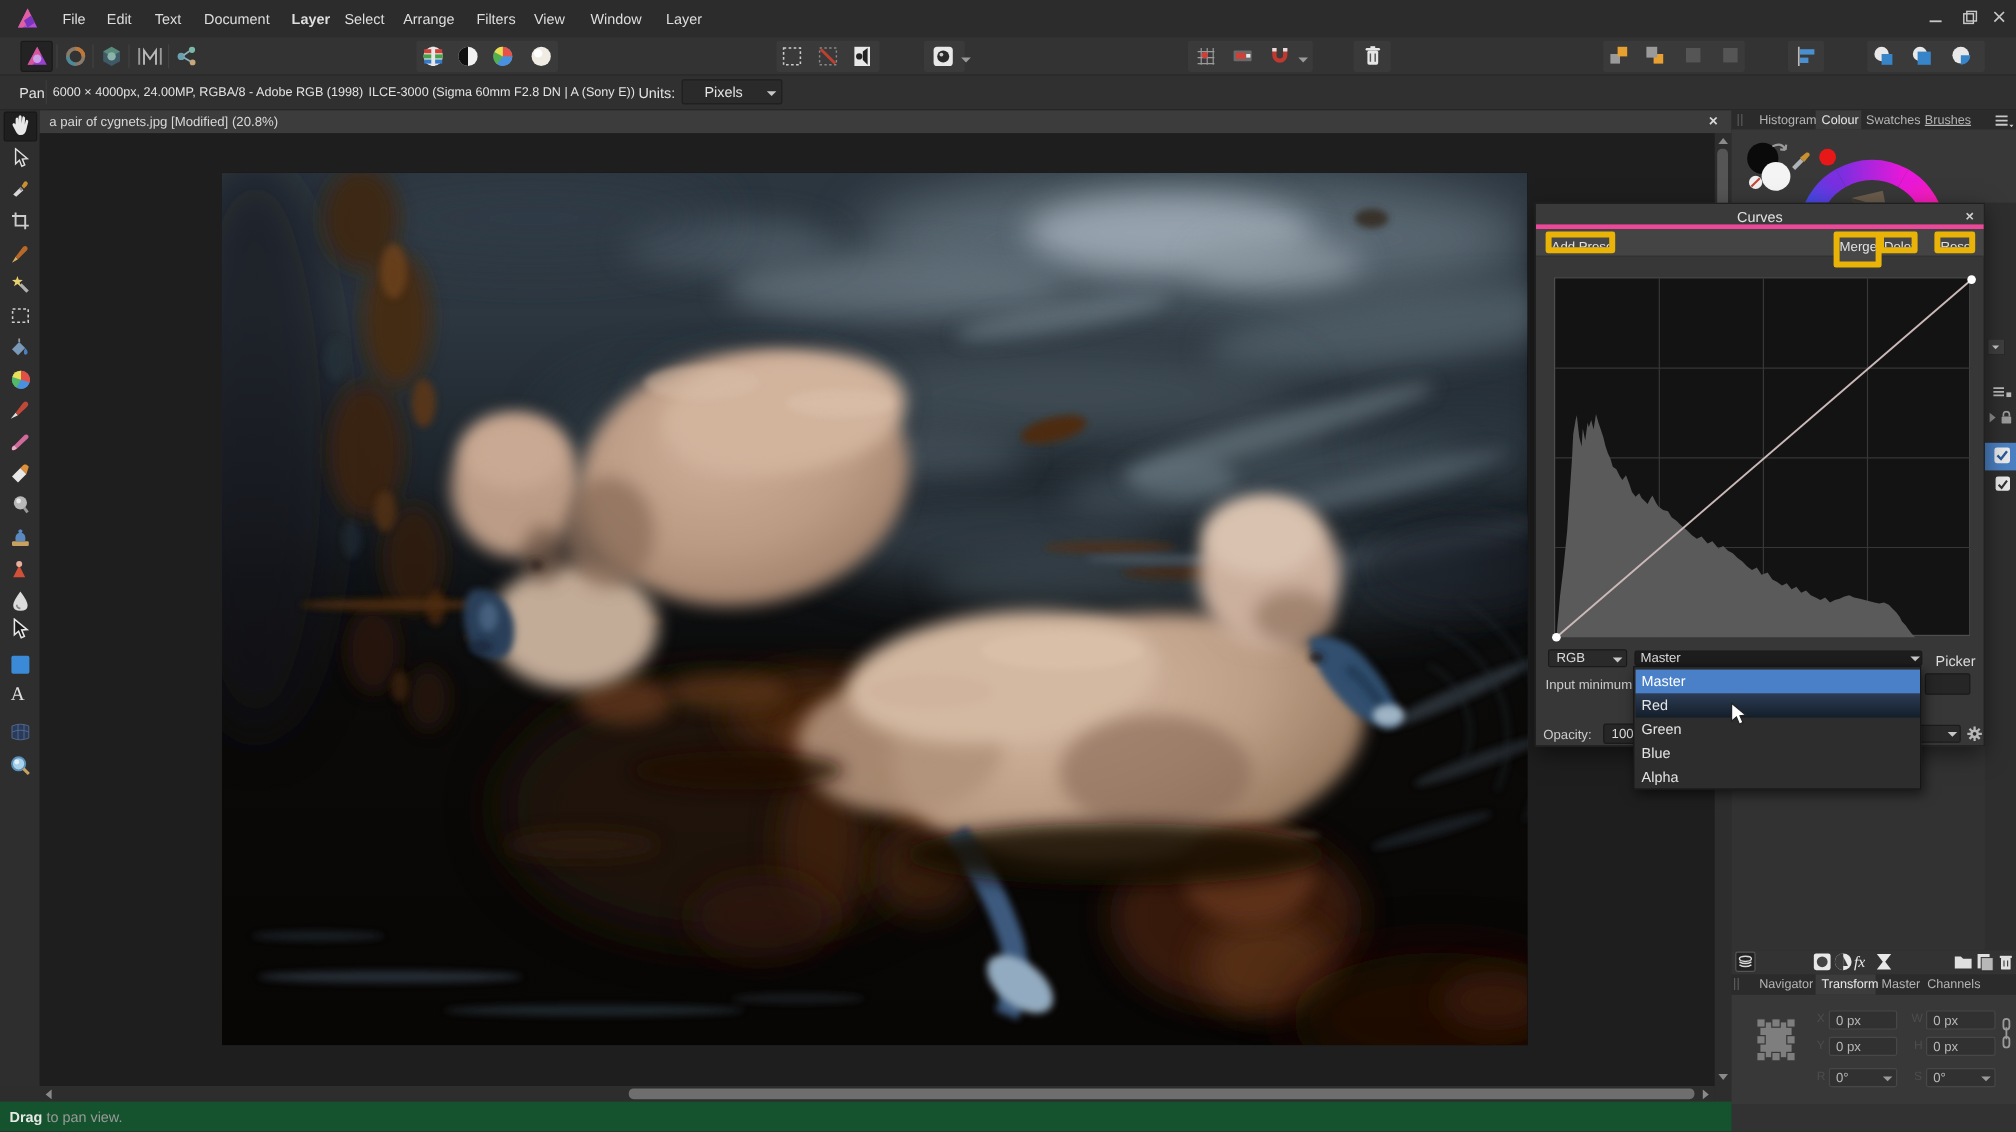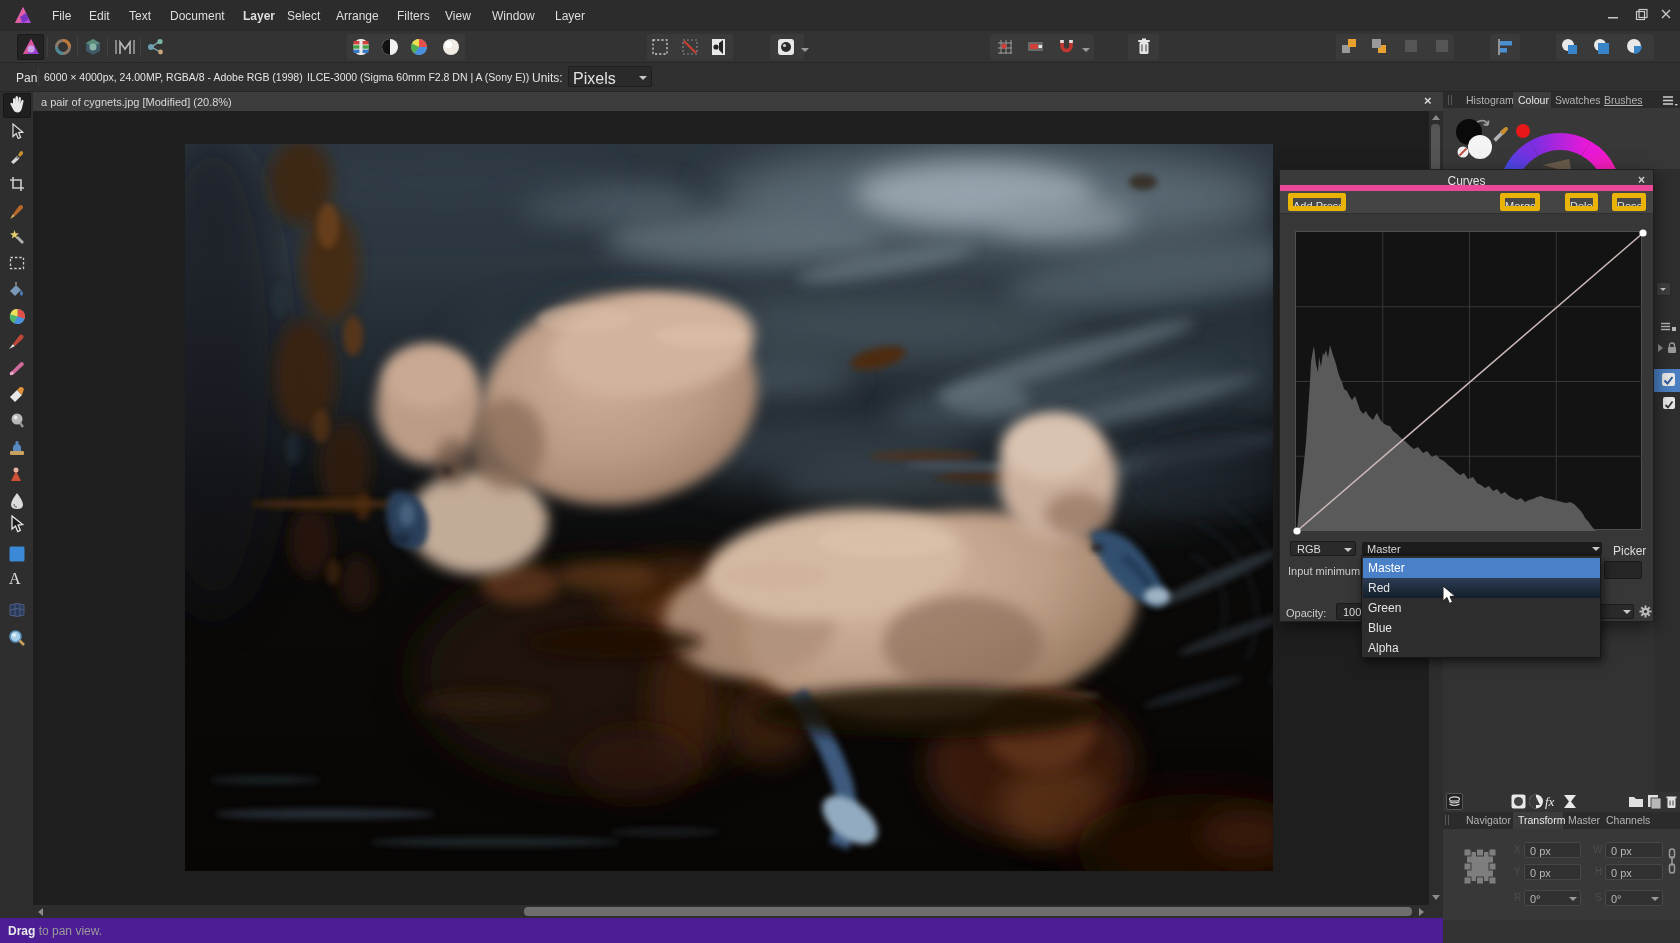--- a/index.html
+++ b/index.html
@@ -18,21 +18,21 @@
 
 #tabbar { left:33px; top:92px; width:1410px; height:19px; background:#2a2a2a; }
 #doctab { position:absolute; left:0; top:0; width:1410px; height:19px; background:#3c3c3c; color:#d8d8d8; font-size:11px; }
 
 #tools { left:0; top:92px; width:33px; height:813px; background:#2e2e2e; }
 
 #canvas { left:33px; top:111px; width:1396px; height:794px; background:#1e1e1e; overflow:hidden;}
 #vscroll { left:1429px; top:111px; width:14px; height:794px; background:#2d2d2d; }
 #hscroll { left:33px; top:905px; width:1396px; height:13px; background:#2d2d2d; }
 
-#statusbar { left:0; top:918px; width:1680px; height:25px; background:#4c1d95; color:#9a9a9a; font-size:12px; }
+#statusbar { left:0; top:918px; width:1680px; height:25px; background:#14532d; color:#9a9a9a; font-size:12px; }
 
 #rpanel { left:1443px; top:92px; width:237px; height:851px; background:#323232; }
 .ptab { position:absolute; top:0; height:17px; font-size:10.5px; color:#b4b4b4; }
 
 #curves { left:1279px; top:169px; width:375px; height:453px; background:#373737; border:1px solid #1f1f1f; box-shadow:0 6px 18px rgba(0,0,0,.5); }
 .btn { position:absolute; background:#474747; border:5px solid #eab308; color:#e2e2e2; font-size:11px; text-align:center; border-radius:2px; white-space:nowrap; overflow:hidden; }
 .dd { position:absolute; background:#2a2a2a; border:1px solid #1a1a1a; color:#dcdcdc; font-size:11px; border-radius:2px; }
 .ddarrow { position:absolute; width:0; height:0; border-left:4px solid transparent; border-right:4px solid transparent; border-top:4px solid #c8c8c8; }
 
 #ddlist { left:1361px; top:555px; width:240px; height:103px; background:#2d2d2d; border:1px solid #161616; box-shadow:2px 4px 10px rgba(0,0,0,.6); color:#e4e4e4; font-size:12px; }
@@ -213,21 +213,21 @@
       </g>
     </svg>
   </div>
   <div id="infobar" class="abs">
     <span class="abs" style="left:16px;top:8px;font-size:12px;">Pan</span>
     <div class="abs" style="left:38px;top:4px;width:1px;height:20px;background:#3e3e3e;"></div>
     <span class="abs" style="left:44px;top:8px;font-size:10.5px;">6000 × 4000px, 24.00MP, RGBA/8 - Adobe RGB (1998)</span>
     <span class="abs" style="left:307px;top:8px;font-size:10.5px;">ILCE-3000 (Sigma 60mm F2.8 DN | A (Sony E))</span>
     <span class="abs" style="left:532px;top:8px;font-size:12px;text-align:center;">Units:</span>
     <div class="abs" style="left:568px;top:3px;width:84px;height:21px;background:#2a2a2a;border:1px solid #1e1e1e;border-radius:2px;">
-      <span style="position:absolute;left:4px;top:3px;font-size:16px;">Pixels</span>
+      <span style="position:absolute;left:18px;top:3px;font-size:12px;">Pixels</span>
       <div class="ddarrow" style="left:70px;top:9px;"></div>
     </div>
   </div>
   <div id="tabbar" class="abs">
       <div id="doctab">
         <span style="position:absolute;left:8px;top:4px;">a pair of cygnets.jpg [Modified] (20.8%)</span>
         <span style="position:absolute;left:1391px;top:1px;color:#d8d8d8;font-size:13px;font-weight:bold;">×</span>
       </div>
     </div>
   <div id="tools" class="abs">
@@ -676,27 +676,27 @@
     <span class="abs" style="left:152px;top:800px;color:#4d4d4d;font-size:10px;">S</span>
     <svg class="abs" style="left:224px;top:756px;" width="10" height="26" viewBox="0 0 10 26">
         <g fill="none" stroke="#9a9a9a" stroke-width="1.5">
           <rect x="2.5" y="1" width="5" height="9" rx="2.5"></rect>
           <rect x="2.5" y="16" width="5" height="9" rx="2.5"></rect>
           <line x1="5" y1="8" x2="5" y2="18"></line>
         </g>
       </svg>
   </div>
   <div id="curves" class="abs">
-    <div class="abs" style="left:0;top:0;width:373px;height:21px;background:#3a3a3a;border-bottom:6px solid #ec4899;">
+    <div class="abs" style="left:0;top:0;width:373px;height:21px;background:#3a3a3a;border-bottom:4px solid #ec4899;">
       <div style="position:absolute;left:0;top:4px;width:100%;text-align:center;font-size:12px;color:#e2e2e2;">Curves</div>
       <span style="position:absolute;left:358px;top:3px;font-size:12px;color:#d0d0d0;font-weight:bold;">×</span>
     </div>
     <div class="abs" style="left:0;top:21px;width:373px;height:23px;background:#444444;border-bottom:1px solid #303030;">
       <div class="btn" style="left:8px;top:2px;width:58px;height:18px;line-height:17px;">Add Preset</div>
-      <div class="btn" style="left:220px;top:2px;width:40px;height:18px;line-height:17px;">Merge</div>
+      <div class="btn" style="left:248px;top:2px;width:40px;height:30px;line-height:17px;">Merge</div>
       <div class="btn" style="left:285px;top:2px;width:33px;height:18px;line-height:17px;">Delete</div>
       <div class="btn" style="left:332px;top:2px;width:34px;height:18px;line-height:17px;">Reset</div>
     </div>
     <div class="abs" style="left:15px;top:61px;width:347px;height:299px;background:#131313;border:1px solid #4e4e4e;">
       <svg width="347" height="299" viewBox="0 0 347 299" style="overflow:visible;">
         <g stroke="#373737" stroke-width="1">
           <line x1="86.75" y1="0" x2="86.75" y2="299"></line>
           <line x1="173.5" y1="0" x2="173.5" y2="299"></line>
           <line x1="260.25" y1="0" x2="260.25" y2="299"></line>
           <line x1="0" y1="74.75" x2="347" y2="74.75"></line>

